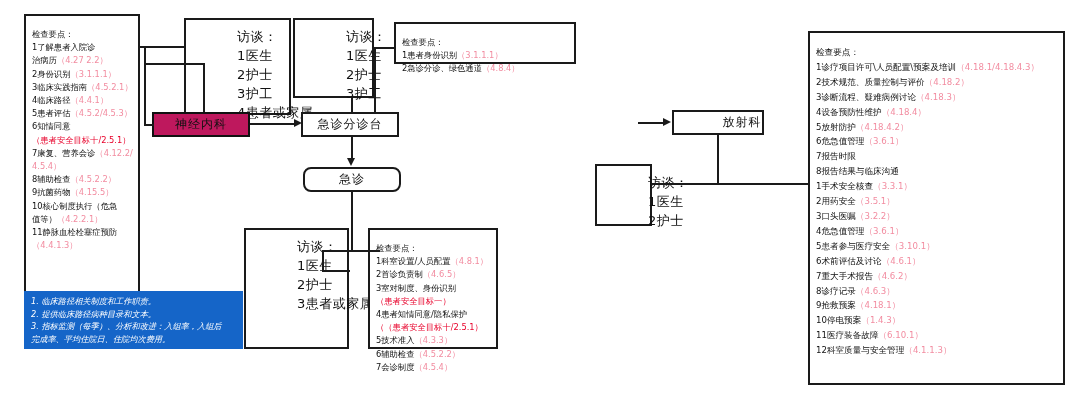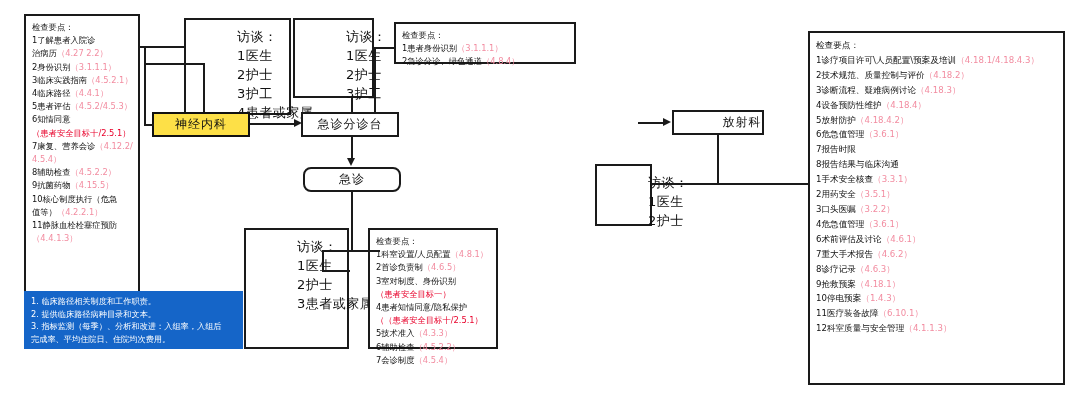--- a/index.html
+++ b/index.html
@@ -9,34 +9,34 @@
     color:#111;
   }
   .box{
     position:absolute;box-sizing:border-box;
     border:2px solid #1a1a1a;background:#ffffff;
   }
   .node{
     display:flex;align-items:center;justify-content:center;
     font-size:12px;letter-spacing:1px;
   }
-  .yellow{background:#fde047;border-color:#111;}
-  .list{padding:5px 5px 4px 6px;}
+  .yellow{background:#be185d;border-color:#111;}
+  .list{padding:12px 5px 4px 6px;}
   .list .ln{
     font-size:8.3px;line-height:13.2px;white-space:nowrap;
   }
   .list.big .ln{font-size:8.6px;line-height:14.9px;}
   .list.interview .ln{font-size:13px;line-height:19px;letter-spacing:0.5px;margin-left:44px;}
   .list.interview{padding:7px 6px 4px 7px;}
   .red{color:#e8002a;}
   .pink{color:#f28ca0;}
   .ul{text-decoration:underline;}
   .blue-note{
     position:absolute;box-sizing:border-box;background:#1565c8;
-    color:#ffffff;padding:4px 6px 4px 7px;
+    color:#ffffff;padding:4px 6px 4px 7px;font-style:italic;
   }
   .blue-note .ln{font-size:8.2px;line-height:12.6px;white-space:nowrap;}
   .ln-h,.ln-v{position:absolute;background:#1a1a1a;}
   .ln-h{height:2px;}
   .ln-v{width:2px;}
   .arw{position:absolute;width:0;height:0;}
   .arw-r{border-top:4.5px solid transparent;border-bottom:4.5px solid transparent;border-left:8px solid #1a1a1a;}
   .arw-d{border-left:4.5px solid transparent;border-right:4.5px solid transparent;border-top:8px solid #1a1a1a;}
 </style>
 </head>
@@ -148,20 +148,21 @@
       <div class="ln"><span>3诊断流程、疑难病例讨论</span><span class="pink">（4.18.3）</span></div>
       <div class="ln"><span>4设备预防性维护</span><span class="pink">（4.18.4）</span></div>
       <div class="ln"><span>5放射防护</span><span class="pink">（4.18.4.2）</span></div>
       <div class="ln"><span>6危急值管理</span><span class="pink">（3.6.1）</span></div>
       <div class="ln">7报告时限</div>
       <div class="ln">8报告结果与临床沟通</div>
       <div class="ln"><span>1手术安全核查</span><span class="pink">（3.3.1）</span></div>
       <div class="ln"><span>2用药安全</span><span class="pink">（3.5.1）</span></div>
       <div class="ln"><span>3口头医嘱</span><span class="pink">（3.2.2）</span></div>
       <div class="ln"><span>4危急值管理</span><span class="pink">（3.6.1）</span></div>
+      <div class="ln"><span>5患者参与医疗安全</span><span class="pink">（3.10.1）</span></div>
       <div class="ln"><span>6术前评估及讨论</span><span class="pink">（4.6.1）</span></div>
       <div class="ln"><span>7重大手术报告</span><span class="pink">（4.6.2）</span></div>
       <div class="ln"><span>8诊疗记录</span><span class="pink">（4.6.3）</span></div>
       <div class="ln"><span>9抢救预案</span><span class="pink">（4.18.1）</span></div>
       <div class="ln"><span>10停电预案</span><span class="pink">（1.4.3）</span></div>
       <div class="ln"><span>11医疗装备故障</span><span class="pink">（6.10.1）</span></div>
       <div class="ln"><span>12科室质量与安全管理</span><span class="pink">（4.1.1.3）</span></div>
     </div>
 </div>
 

